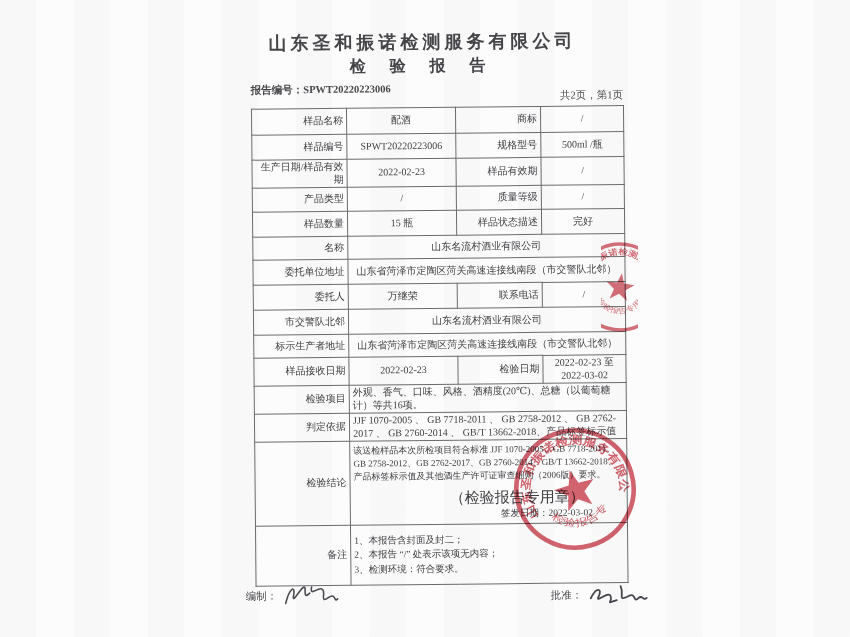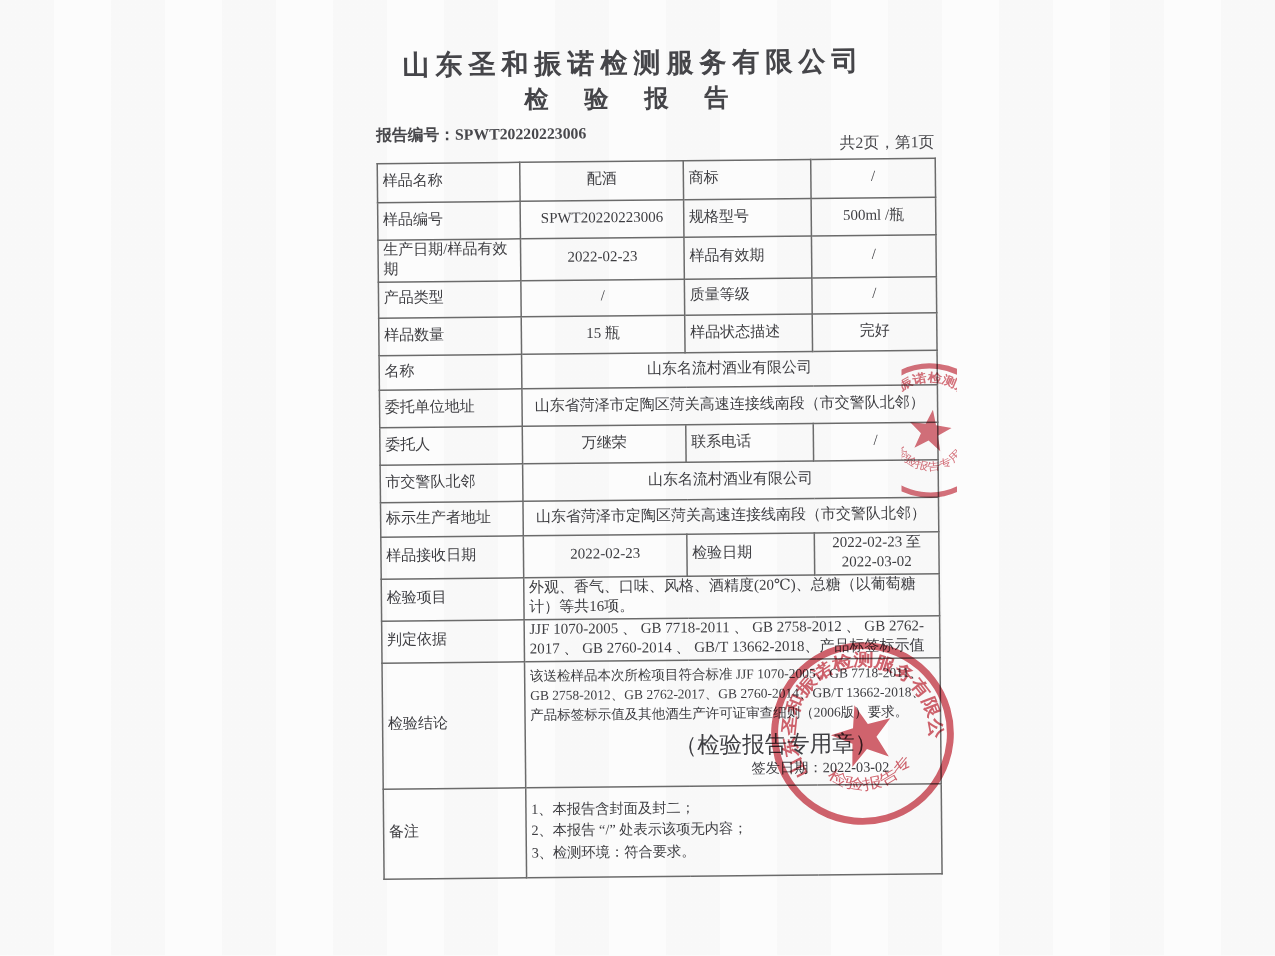--- a/index.html
+++ b/index.html
@@ -37,21 +37,21 @@
   }
   table.report{
     position:absolute;left:253px;top:107px;width:372px;
     border-collapse:collapse;table-layout:fixed;
   }
   table.report td{
     border:1px solid #6b6b6b;
     font-size:10px;line-height:1.25;color:#3e3e42;
     padding:1px 3px;overflow:hidden;
   }
-  td.lab{text-align:left;vertical-align:middle;font-size:9.5px;}
+  td.lab{text-align:right;vertical-align:middle;font-size:9.5px;}
   td.val{text-align:center;vertical-align:middle;}
   td.val-left{text-align:left;vertical-align:middle;font-size:9.5px;}
   .conclusion-cell{position:relative;vertical-align:top !important;text-align:left !important;}
   .conclusion-text{font-size:9px;line-height:1.45;padding-top:2px;}
   .seal-note{position:absolute;right:42px;bottom:16px;font-size:15px;}
   .issue-date{position:absolute;right:34px;bottom:3px;font-size:9.5px;font-family:Liberation Serif, serif;}
   .remark-line{font-size:9.5px;line-height:1.5;text-align:left;}
   .footer-sig{position:absolute;top:578px;font-size:10.5px;color:#48484c;}
   .sig-label{vertical-align:top;display:inline-block;padding-top:10px;}
   .sig-svg{vertical-align:top;}
@@ -159,20 +159,32 @@
         <td class="lab">备注</td>
         <td class="val-left" colspan="3">
           <div class="remark-line">1、本报告含封面及封二；</div>
           <div class="remark-line">2、本报告 “/” 处表示该项无内容；</div>
           <div class="remark-line">3、检测环境：符合要求。</div>
         </td>
       </tr>
     </tbody>
       </table>
 
+    <div class="footer-sig" style="left:243px;">
+      <span class="sig-label">编制：</span>
+      <svg class="sig-svg" width="62" height="36" viewBox="0 0 62 36">
+        <path d="M6 24 C10 8 16 6 14 16 C12 26 20 10 24 8 C28 6 22 22 30 14 M32 8 C30 18 38 8 42 10 C48 12 38 26 50 18 C56 14 54 24 58 20" fill="none" stroke="#4a4a50" stroke-width="1.6" stroke-linecap="round"></path>
+      </svg>
+    </div>
+    <div class="footer-sig" style="left:548px;top:580px;">
+      <span class="sig-label">批准：</span>
+      <svg class="sig-svg" width="66" height="36" viewBox="0 0 66 36">
+        <path d="M6 20 C12 8 18 10 14 18 C10 26 24 12 26 18 C28 24 20 26 32 22 M36 8 C40 16 32 24 44 18 C52 14 48 26 54 20 C58 16 58 24 62 20" fill="none" stroke="#44444a" stroke-width="1.8" stroke-linecap="round"></path>
+      </svg>
+    </div>
   </div>
 
   <div class="stamp stamp-main">
     <svg width="148" height="148" viewBox="0 0 144 144">
       <defs>
         <path id="arcTop" d="M30.7 87.1 A44 44 0 1 1 113.3 87.1" fill="none"></path>
         <path id="arcBottom" d="M42.5 92.6 A36 36 0 0 0 101.5 92.6" fill="none"></path>
       </defs>
       <circle cx="72" cy="72" r="57" fill="none" stroke="#c9414e" stroke-width="4.5"></circle>
       <polygon points="72,53 77,67.1 92,67.5 80.1,76.6 84.3,91 72,82.5 59.7,91 63.9,76.6 52,67.5 67,67.1" fill="#c9414e"></polygon>

